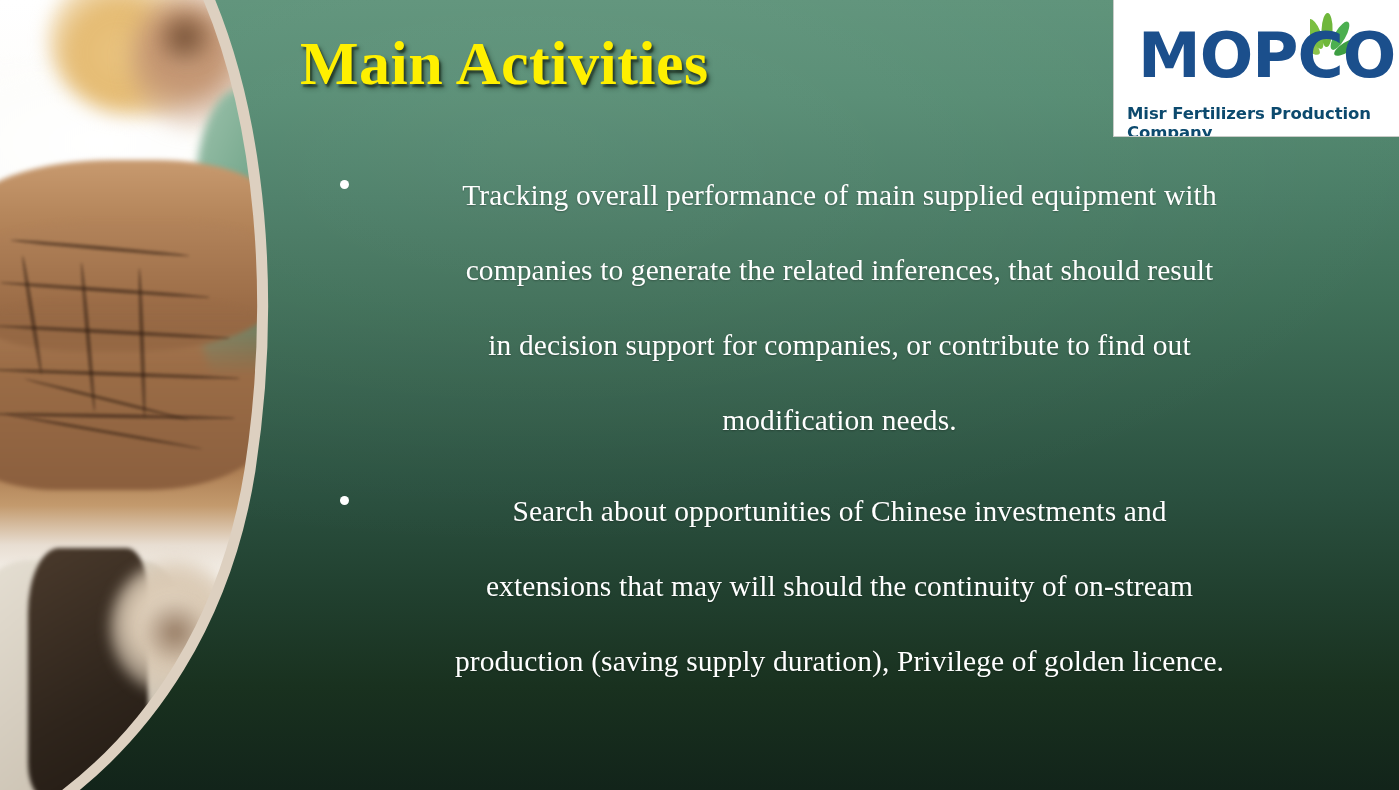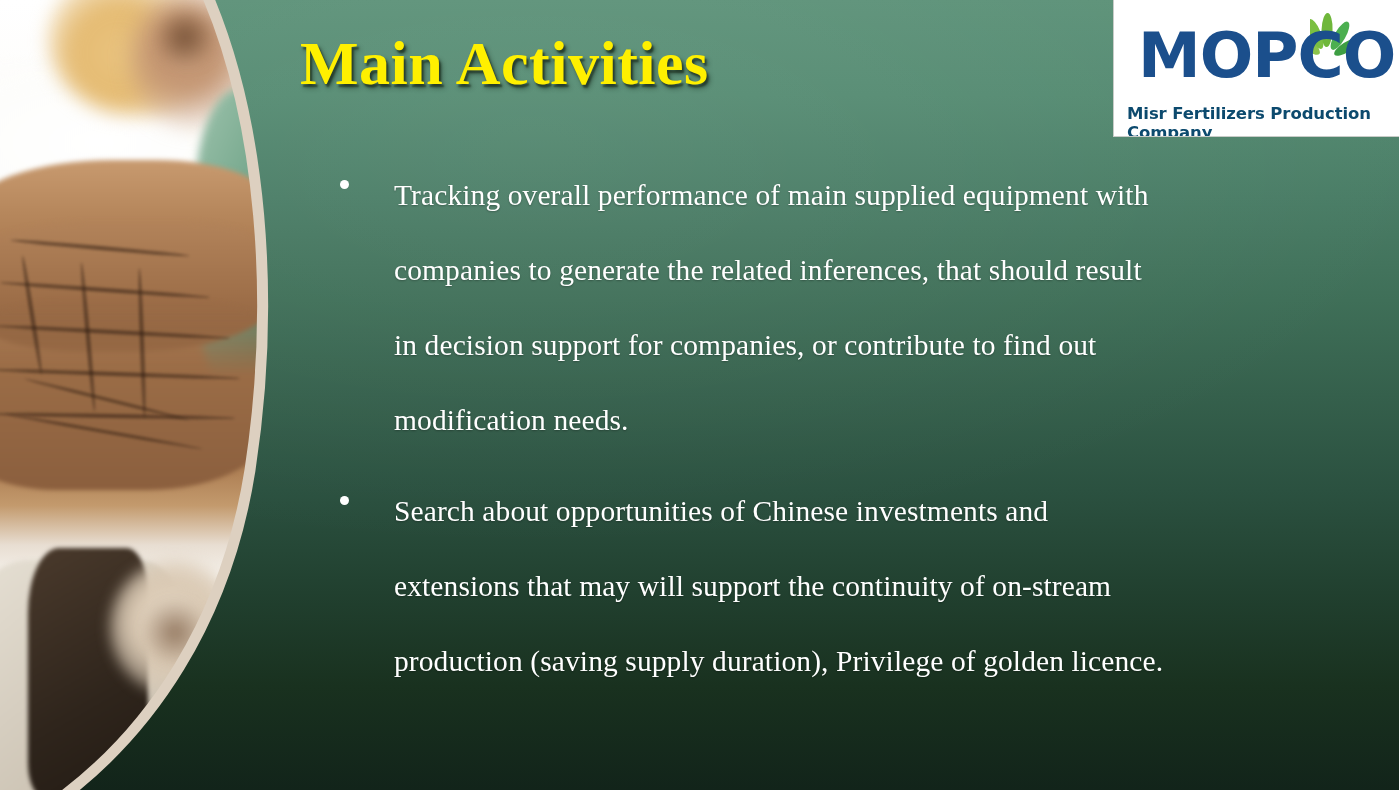--- a/index.html
+++ b/index.html
@@ -209,20 +209,21 @@
   
   .bullets{
     position:absolute;
     left:335px; top:158px;
     width:950px;
   }
   .bullet-row{
     position:relative;
     padding-left:59px;
     margin-bottom:16px;
+    text-align:center;
   }
   .bullet-dot{
     position:absolute;
     left:5px;
     top:22px;
     width:9px; height:9px;
     border-radius:50%;
     background:#ffffff;
   }
   .bullet-text{
@@ -304,19 +305,19 @@
       <span class="bullet-dot"></span>
       <div class="bullet-text">Tracking overall performance of main supplied equipment with
 companies to generate the related inferences, that should result
 in decision support for companies, or contribute to find out
 modification needs.</div>
     </div>
 
     <div class="bullet-row">
       <span class="bullet-dot"></span>
       <div class="bullet-text">Search about opportunities of Chinese investments and
-extensions that may will support the continuity of on-stream
+extensions that may will should the continuity of on-stream
 production (saving supply duration), Privilege of golden licence.</div>
     </div>
 
   </div>
 
 </div>
 
 </body></html>

